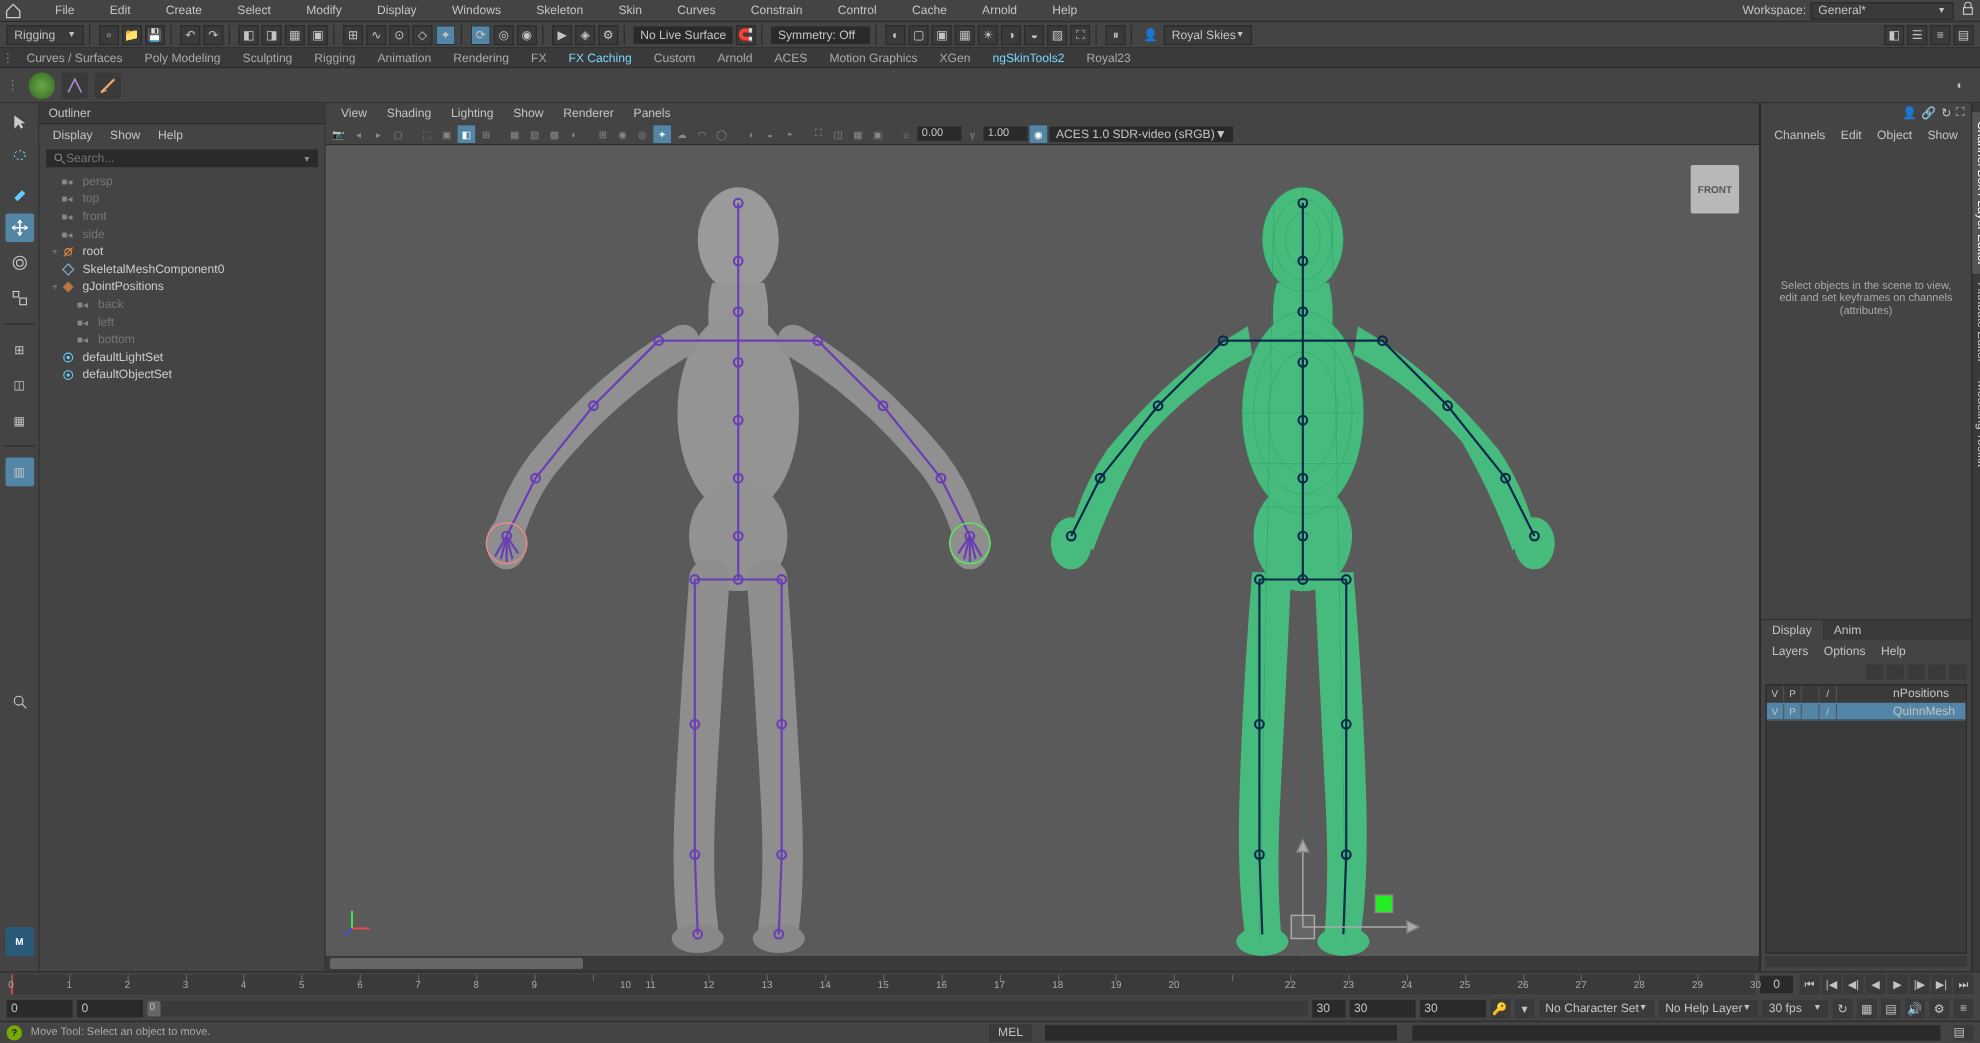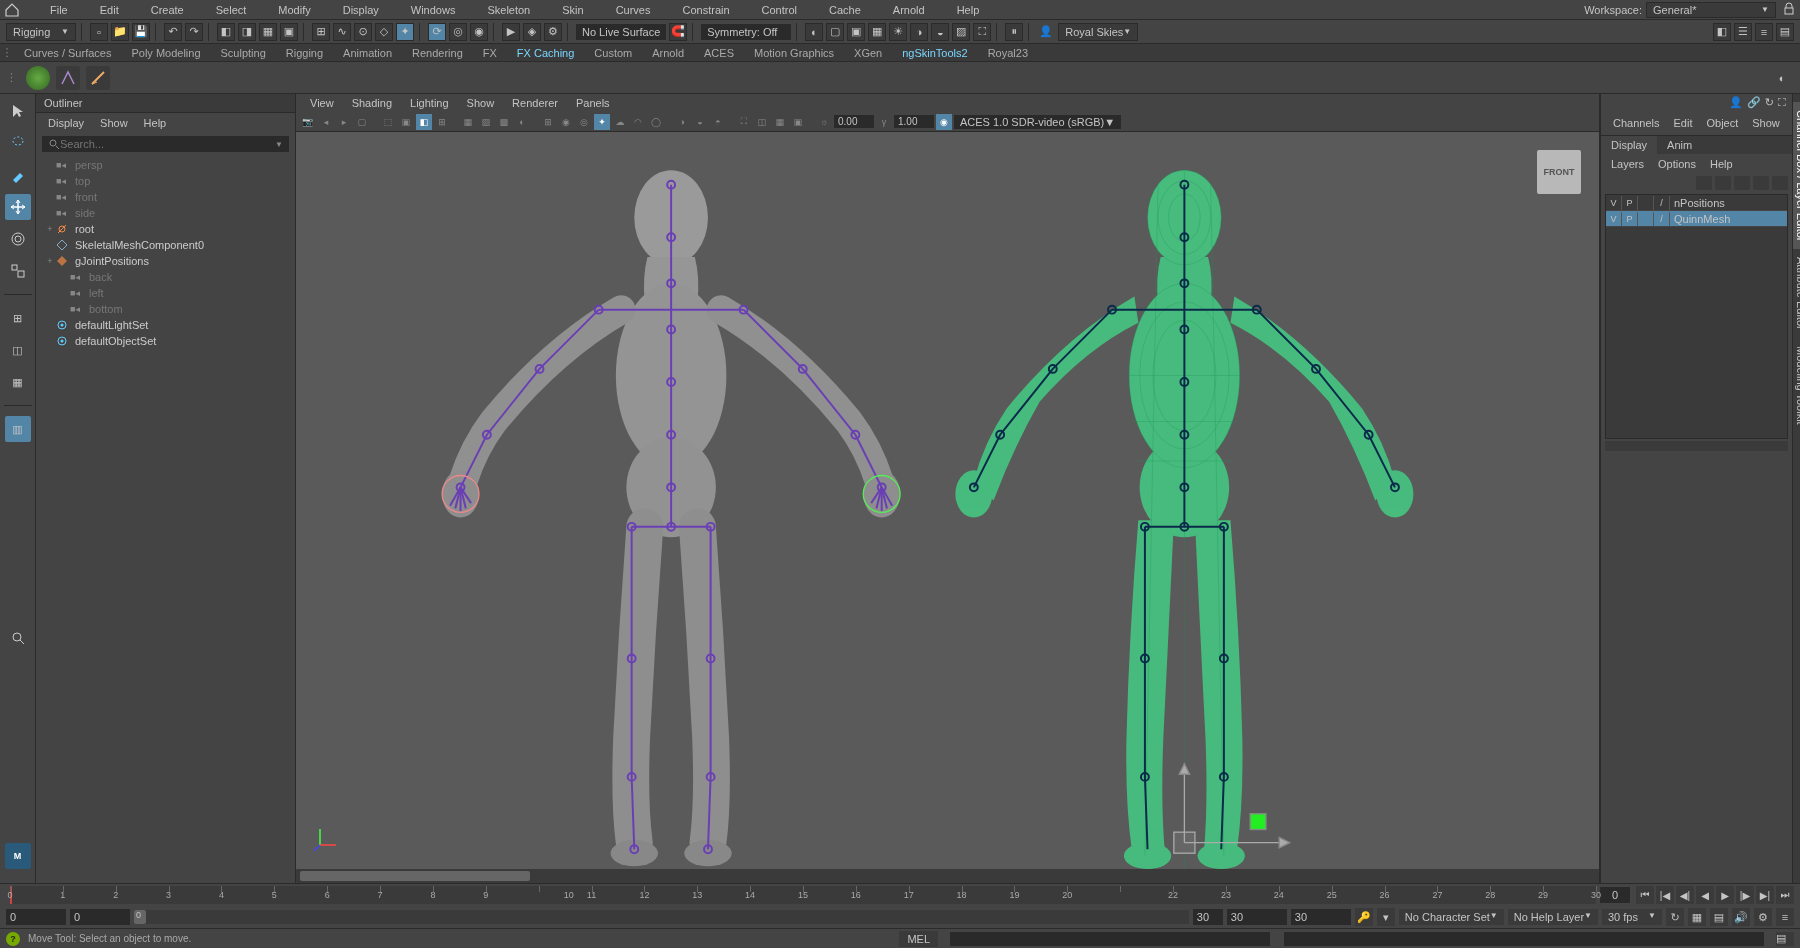--- a/index.html
+++ b/index.html
@@ -67,21 +67,21 @@
 .layer-tabs .ltab { padding: 3px 10px; cursor: pointer; }
 .layer-tabs .ltab.active { background: #444; }
 .layer-submenu { display: flex; padding: 2px 4px; gap: 2px; }
 .layer-submenu span { padding: 2px 6px; cursor: pointer; }
 .layer-icons { display: flex; justify-content: flex-end; padding: 2px 4px; gap: 3px; }
 .layer-icons .li { width: 16px; height: 14px; background: #3a3a3a; border-radius: 2px; }
 .layer-list { flex: 1; background: #3a3a3a; margin: 2px 4px; border: 1px solid #2a2a2a; overflow: auto; }
 .layer-row { display: flex; align-items: center; height: 16px; border-bottom: 1px solid #444; }
 .layer-row.sel { background: #5285a6; }
 .layer-row .box { width: 16px; height: 14px; border-right: 1px solid #555; display: flex; align-items: center; justify-content: center; font-size: 9px; }
-.layer-row .lname { padding-left: 4px; }
+.layer-row .lname { padding-left: 4px; margin-left: 47px; }
 .layer-scroll { height: 10px; background: #3a3a3a; margin: 0 4px 4px; }
 .right-tabs { width: 18px; background: #3a3a3a; writing-mode: vertical-rl; display: flex; flex-direction: row; align-items: center; padding-top: 8px; font-size: 10px; color: #aaa; border-left: 1px solid #2a2a2a; }
 .right-tabs span { padding: 8px 2px; cursor: pointer; }
 .right-tabs span.active { color: #fff; background: #555; }
 .timeline-area { background: #444; border-top: 1px solid #2a2a2a; }
 .time-slider { height: 22px; display: flex; align-items: center; padding: 0 6px; position: relative; }
 .time-track { flex: 1; height: 18px; background: #3a3a3a; position: relative; margin: 0 4px; }
 .time-track .tick { position: absolute; top: 0; height: 6px; width: 1px; background: #666; }
 .time-track .ticklabel { position: absolute; top: 4px; font-size: 9px; color: #aaa; transform: translateX(-50%); }
 .time-track .head { position: absolute; top: 0; bottom: 0; width: 2px; background: #c44; left: 0; }
@@ -628,20 +628,21 @@
         <span>🔗</span>
         <span>↻</span>
         <span>⛶</span>
       </div>
       <div class="channel-menubar">
         <span>Channels</span>
         <span>Edit</span>
         <span>Object</span>
         <span>Show</span>
       </div>
+      <div class="channel-msg">Select objects in the scene to view, edit and set keyframes on channels (attributes)</div>
 
       <div class="layer-panel">
         <div class="layer-tabs">
           <div class="ltab active">Display</div>
           <div class="ltab">Anim</div>
         </div>
         <div class="layer-submenu">
           <span>Layers</span>
           <span>Options</span>
           <span>Help</span>

